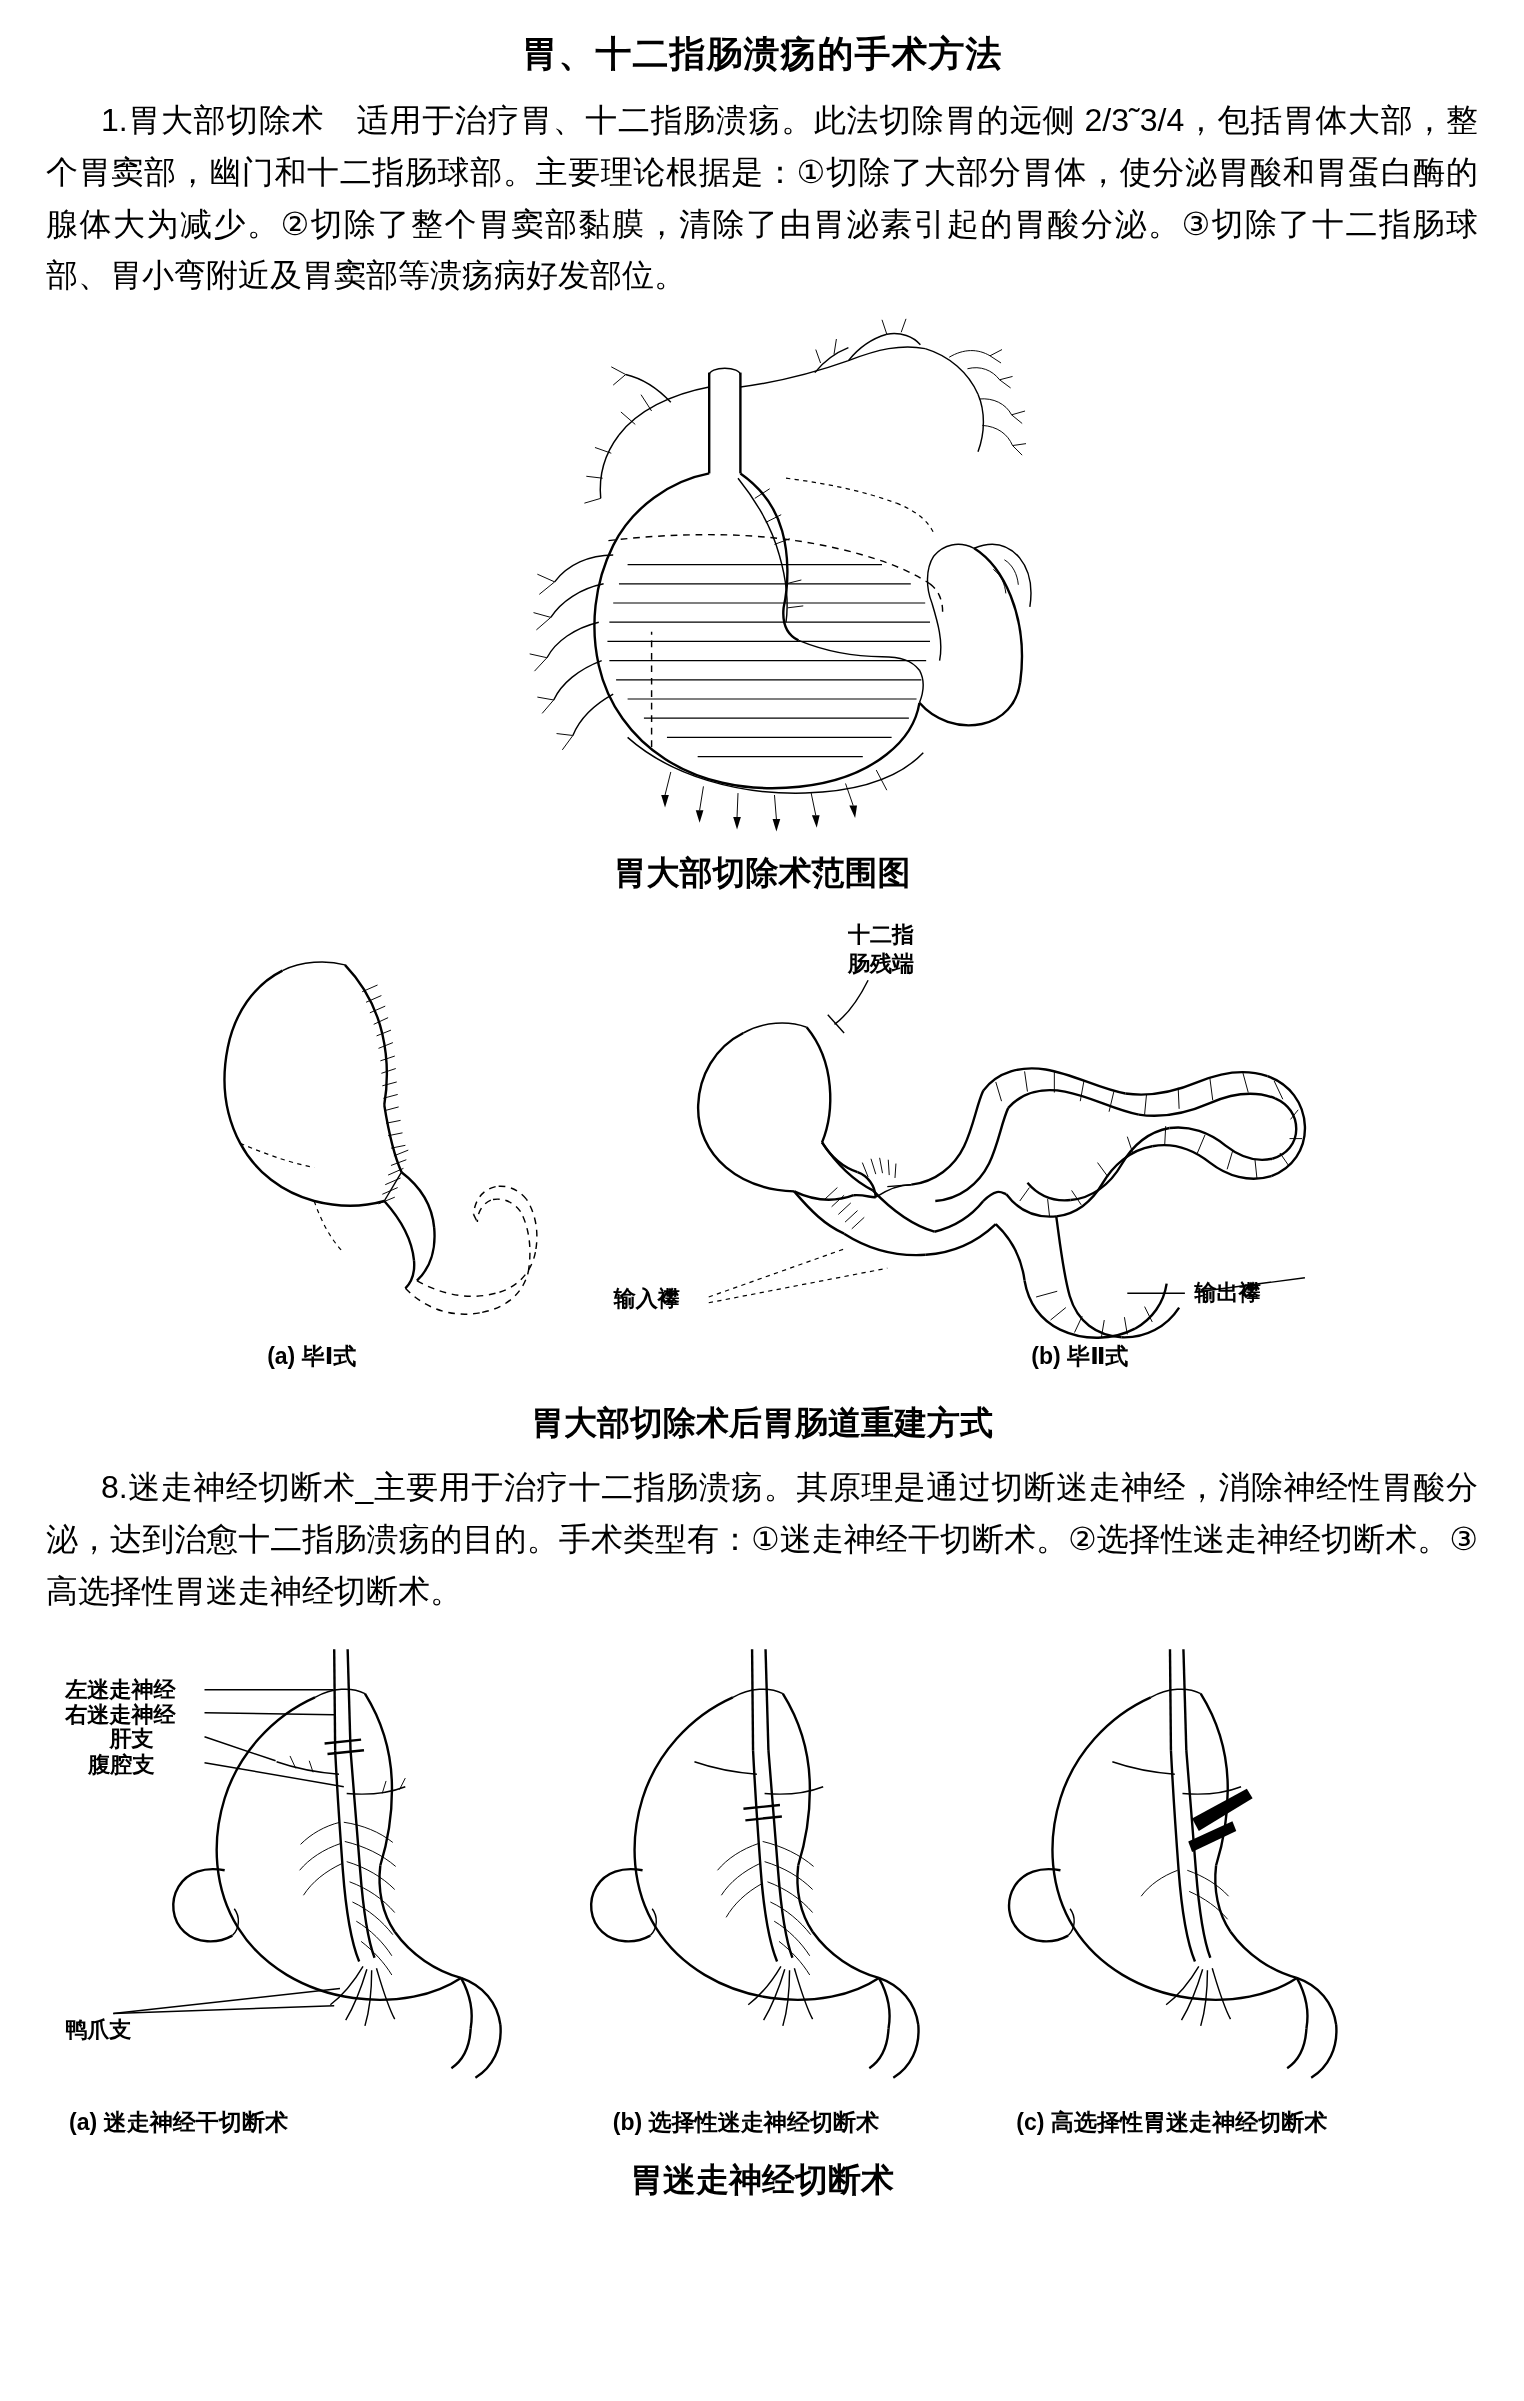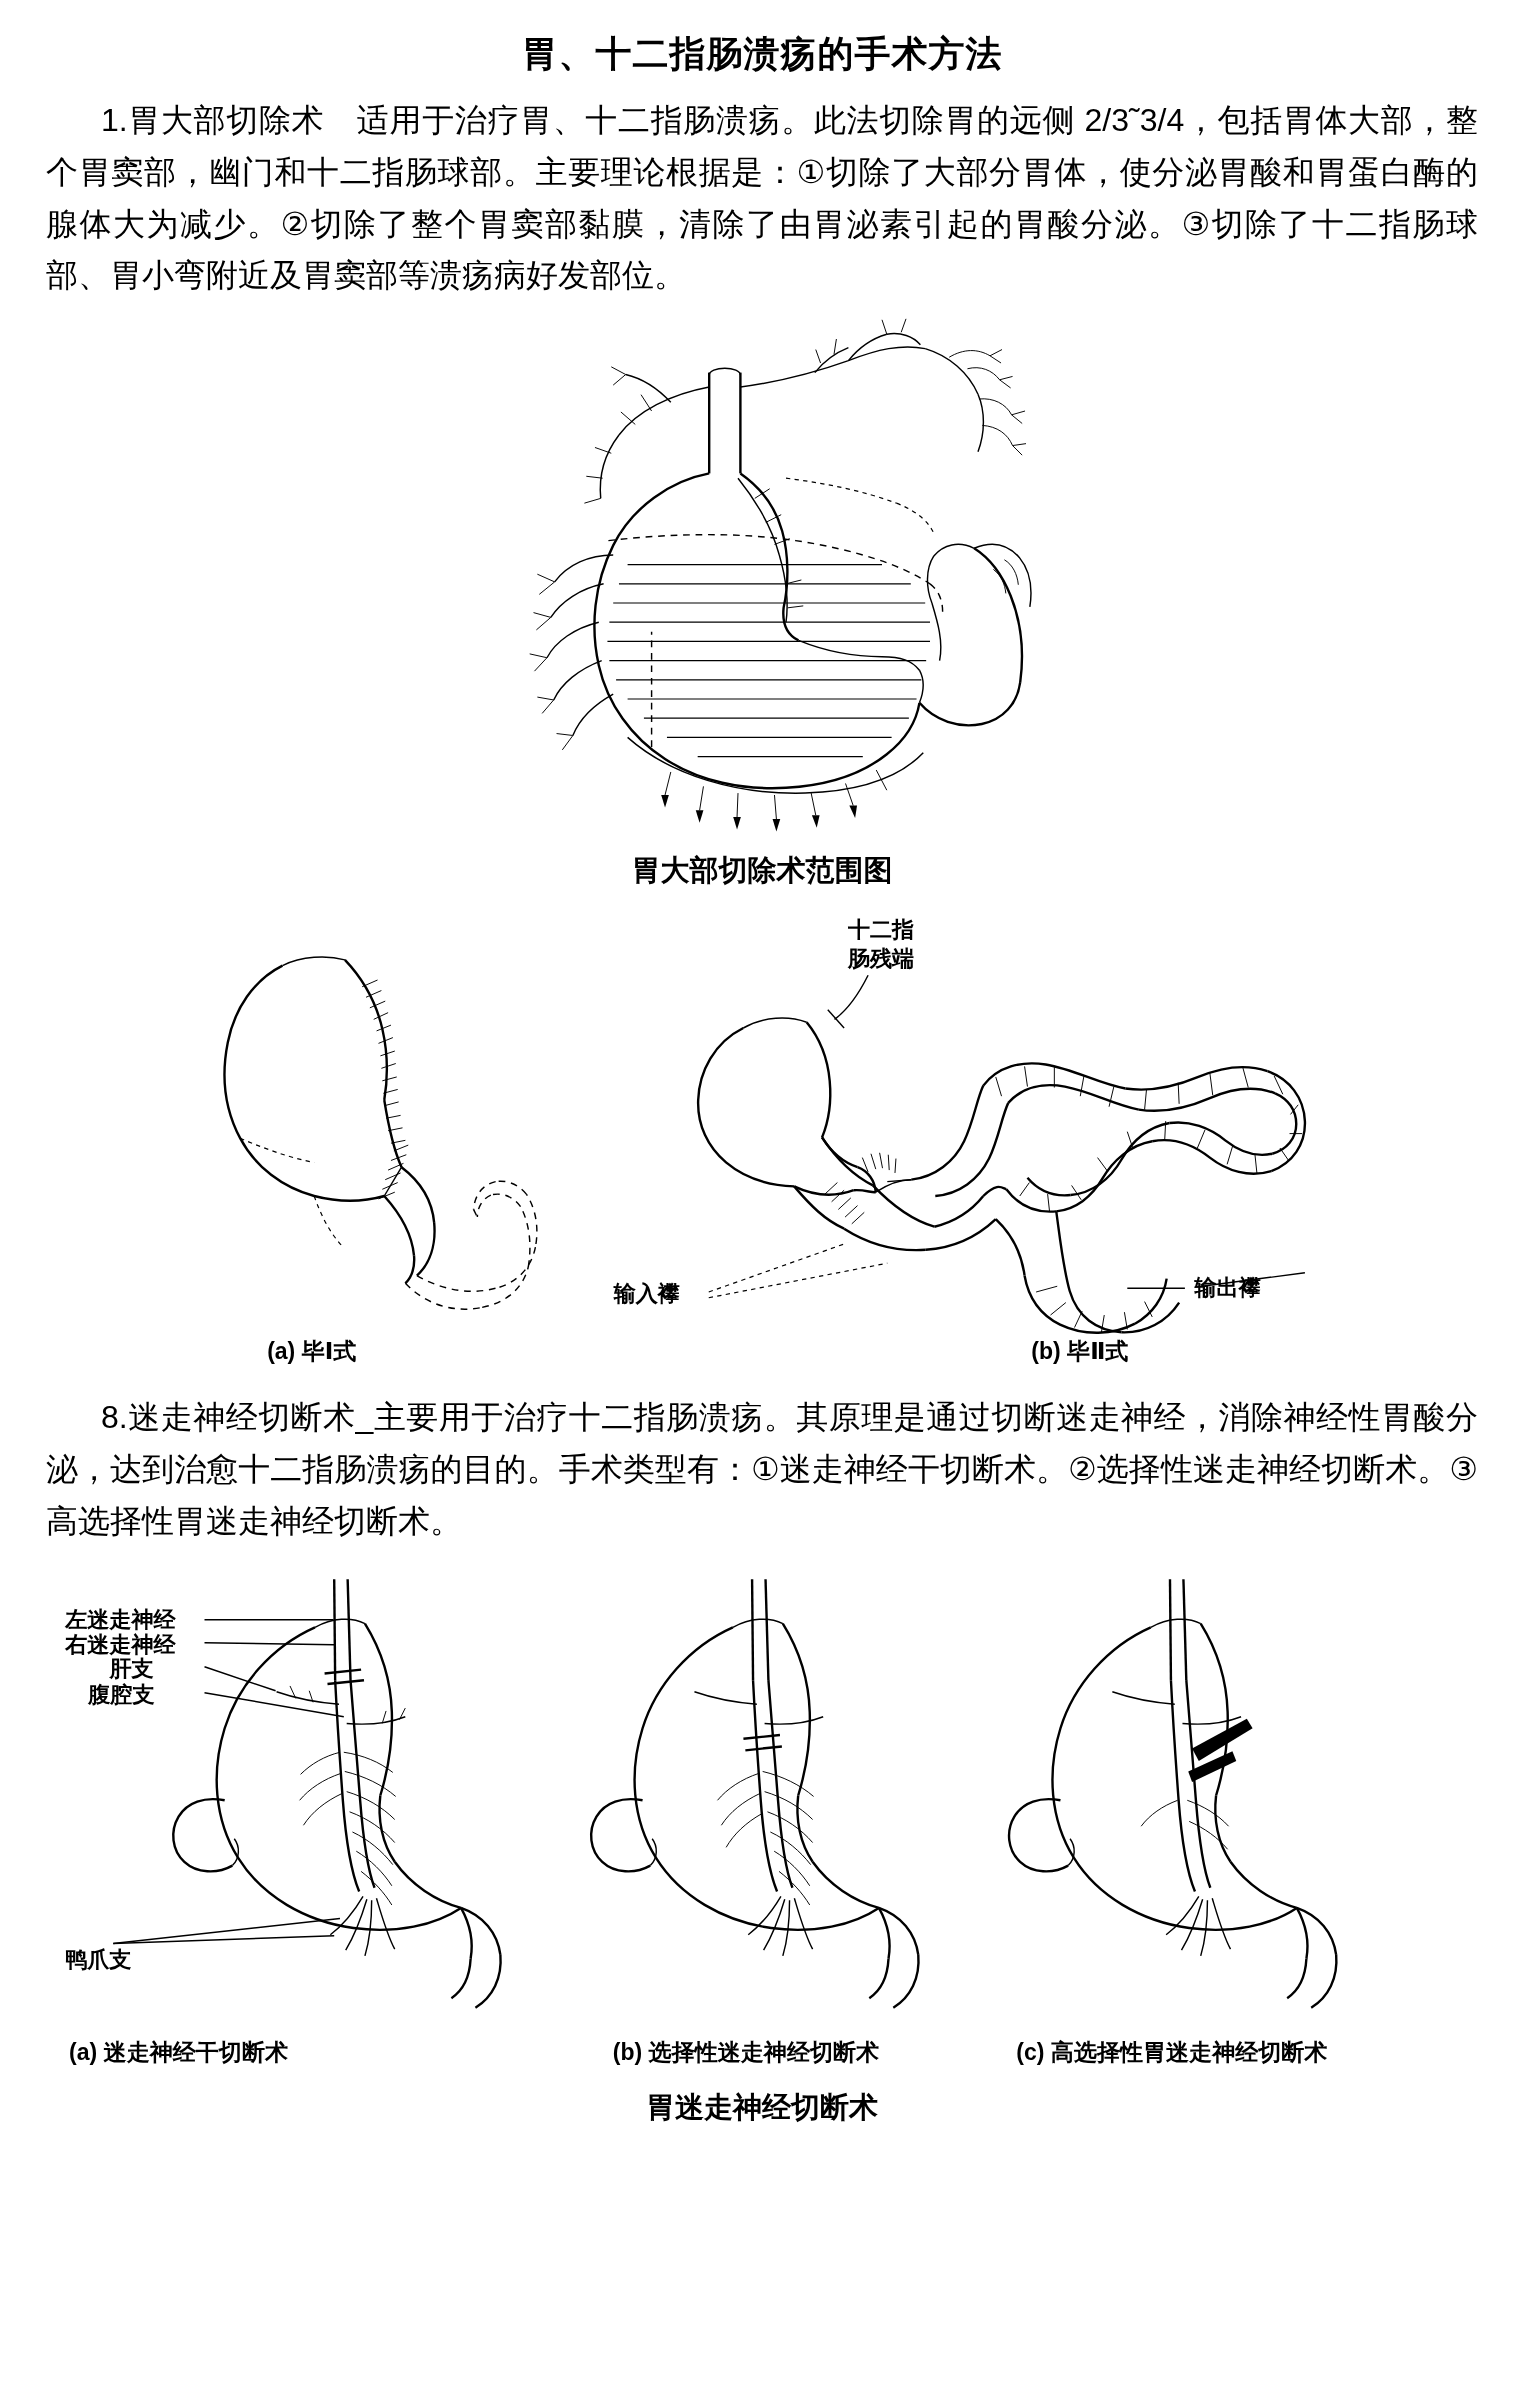--- a/index.html
+++ b/index.html
@@ -37,21 +37,21 @@
     text-indent: 55px;
     font-family: "Liberation Sans", "DejaVu Sans", sans-serif;
     font-weight: 500;
   }
   .figure {
     margin: 12.5px 0 4.8px 0;
     text-align: center;
   }
   .fig-caption {
     text-align: center;
-    font-size: 29px;
+    font-size: 33px;
     font-weight: bold;
     font-family: Liberation Sans, sans-serif;
     margin: 8.6px 0 16.3px 0;
   }
   svg { display: block; margin: 0 auto; }
   .svg-label {
     font-family: "Liberation Sans", "DejaVu Sans", sans-serif;
     font-size: 46px;
     font-weight: bold;
     fill: #000;
@@ -382,20 +382,21 @@
       </g>
 
       <text class="svg-label" x="1478" y="60">十二指</text>
       <text class="svg-label" x="1478" y="120">肠残端</text>
       <path class="stroke" d="M1520 140 C1500 180 1480 210 1450 232"></path>
       <text class="svg-label" x="990" y="818">输入襻</text>
       <text class="svg-label" x="2200" y="806">输出襻</text>
       <path class="stroke" d="M2180 792 L2060 792"></path>
     </svg>
   </div>
+  <div class="fig-caption">胃大部切除术后胃肠道重建方式</div>
 
   <p class="body-text">8.迷走神经切断术_主要用于治疗十二指肠溃疡。其原理是通过切断迷走神经，消除神经性胃酸分泌，达到治愈十二指肠溃疡的目的。手术类型有：①迷走神经干切断术。②选择性迷走神经切断术。③高选择性胃迷走神经切断术。</p>
 
   <div class="figure">
     <svg width="1441" height="519" viewBox="0 0 3000 1080">
 
       <g>
 
         <path class="stroke-thick" d="M560 140
           C470 180 400 260 372 350

